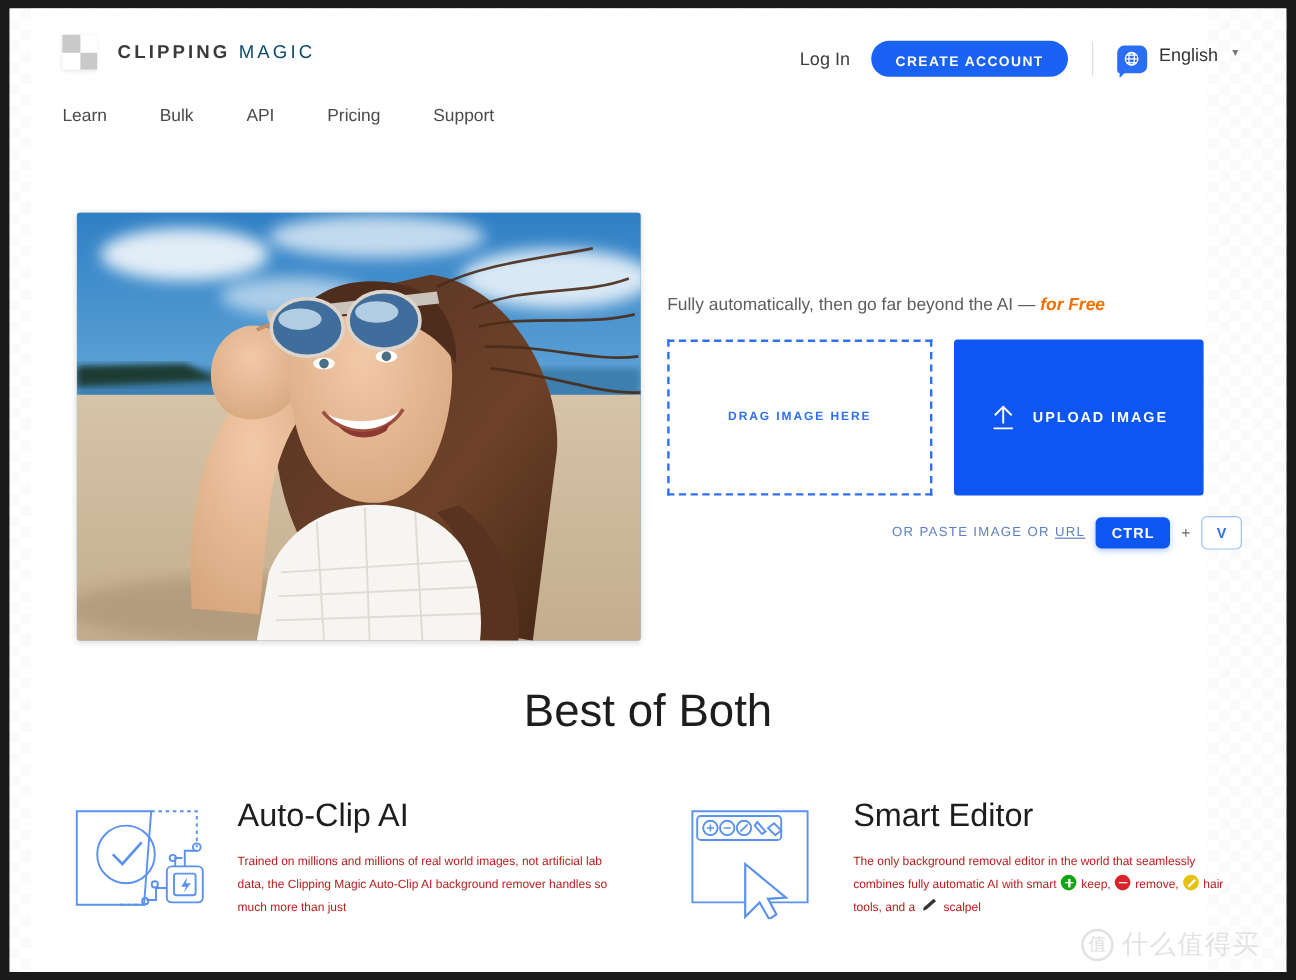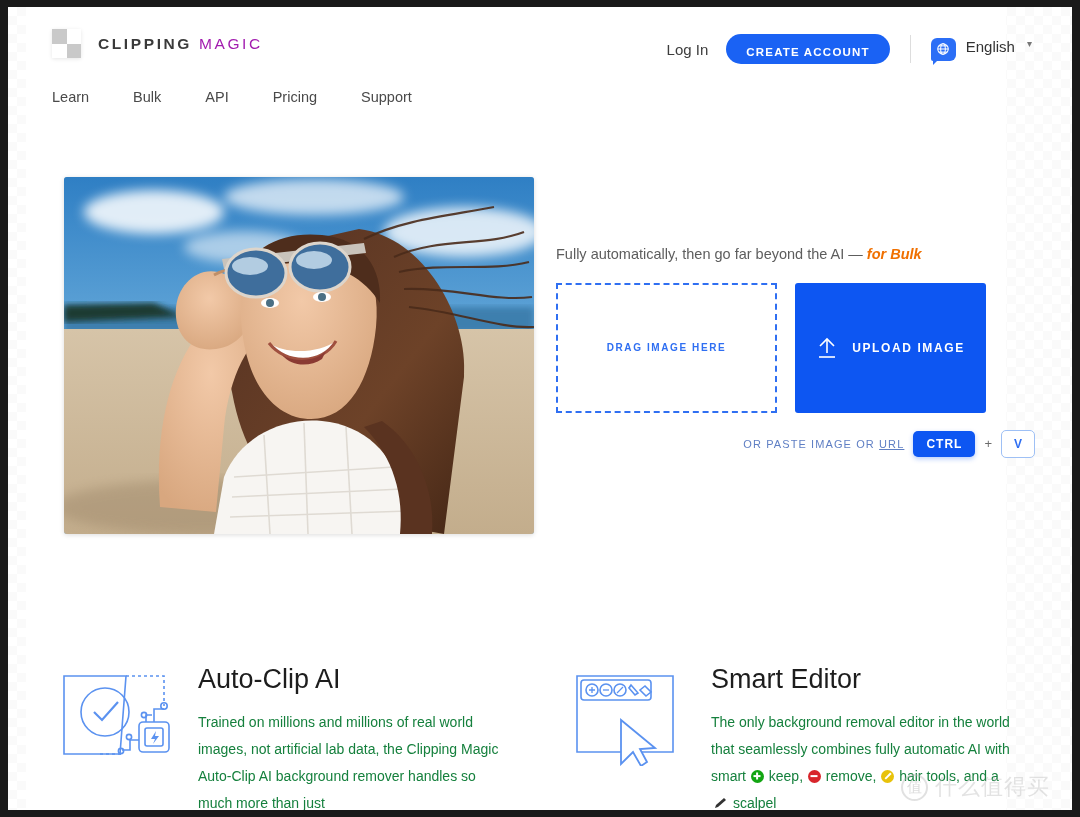--- a/index.html
+++ b/index.html
@@ -70,21 +70,21 @@
   }
   .logo-mark i.tl { left: 0; top: 0; }
   .logo-mark i.br { left: 50%; top: 50%; }
   .logo-text {
     font-size: 15.5px;
     letter-spacing: 2.6px;
     font-weight: 700;
     color: #3a3a3a;
     white-space: nowrap;
   }
-  .logo-text .soft { color: #a21caf; font-weight: 400; }
+  .logo-text .soft { color: #0c4a6e; font-weight: 400; }
 
   .header-right {
     position: absolute;
     right: 40px; top: 27px;
     display: flex;
     align-items: center;
     gap: 0;
   }
   .login-link {
     font-size: 15px;
@@ -219,21 +219,21 @@
     cursor: pointer;
   }
   .drag-zone span {
     font-size: 10px;
     font-weight: 700;
     letter-spacing: 1.6px;
     color: #2f6ff2;
     white-space: nowrap;
   }
   .upload-btn {
-    width: 191px;
+    width: 208px;
     height: 130px;
     background: #0d56f2;
     border: none;
     border-radius: 3px;
     display: flex;
     align-items: center;
     justify-content: center;
     gap: 14px;
     cursor: pointer;
     font-family: "Liberation Sans", sans-serif;
@@ -316,23 +316,23 @@
   }
   .feature-icon svg { display: block; }
   .feature-body { flex: 1 1 auto; padding-top: 2px; }
   .feature-title {
     font-size: 27px;
     color: #1d1d1d;
     font-weight: 400;
     margin-bottom: 14px;
   }
   .feature-text {
-    font-size: 14px;
+    font-size: 10px;
     line-height: 1.92;
-    color: #15803d;
+    color: #b91c1c;
   }
   .ic-badge {
     display: inline-block;
     width: 13px; height: 13px;
     border-radius: 50%;
     position: relative;
     vertical-align: -2px;
     margin: 0 1px;
   }
   .ic-badge::before {
@@ -527,21 +527,21 @@
 
         <path d="M300 250 C330 280 340 320 336 357 L368 357 C372 310 350 266 318 244 Z" fill="#5a3320"></path>
       </svg>
     </div>
 
     <div class="hero-right">
       <h1 class="hero-title">
         <br>
       </h1>
 
-      <div class="hero-sub"><span>Fully automatically, then go far beyond the AI — </span><span class="free">for Bulk</span></div>
+      <div class="hero-sub"><span>Fully automatically, then go far beyond the AI — </span><span class="free">for Free</span></div>
 
       <div class="upload-row">
         <div class="drag-zone">
           <span>DRAG IMAGE HERE</span>
         </div>
         <button class="upload-btn">
           <svg width="22" height="24" viewBox="0 0 22 24" fill="none" stroke="#ffffff" stroke-width="1.6">
             <path d="M11 3 L11 17"></path>
             <path d="M4 10 L11 3 L18 10"></path>
             <path d="M3 21 L19 21"></path>
@@ -552,20 +552,21 @@
 
       <div class="paste-row">
         <span class="paste-label"><span>OR PASTE IMAGE OR </span><u>URL</u></span>
         <span class="key-ctrl">CTRL</span>
         <span class="key-plus">+</span>
         <span class="key-v">V</span>
       </div>
     </div>
   </div>
 
+  <div class="section-title">Best of Both</div>
 
   <div class="features">
 
     <div class="feature">
       <div class="feature-icon">
         <svg width="116" height="104" viewBox="0 0 116 104" fill="none" stroke="#5b92f0" stroke-width="1.6">
           <path d="M4 14 L66 14 L60 92 L4 92 Z"></path>
           <path d="M66 14 L104 14 L104 44" stroke-dasharray="3 3"></path>
           <path d="M40 92 L62 92" stroke-dasharray="3 3"></path>
           <circle cx="45" cy="50" r="24"></circle>

